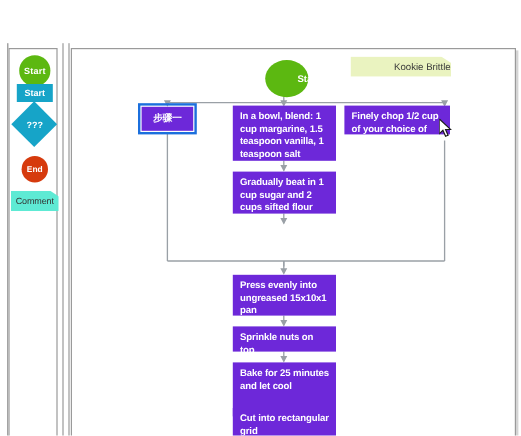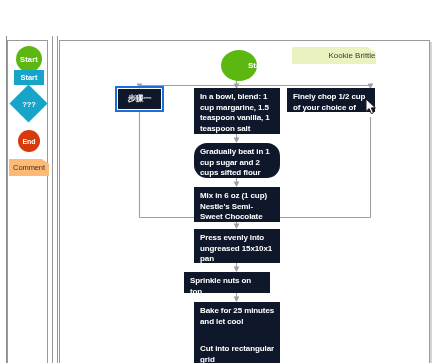--- a/index.html
+++ b/index.html
@@ -118,21 +118,21 @@
     background: #d63a0d;
     display: flex; align-items: center; justify-content: center;
   }
   .pal-end span {
     color: #ffffff; font-size: 7px; font-weight: bold;
   }
   .pal-comment {
     position: absolute;
     left: 1px; top: 118px;
     width: 40px; height: 17px;
-    background: #fdba74;
+    background: #5eead4;
     display: flex; align-items: center; justify-content: center;
     clip-path: polygon(0 0, 82% 0, 100% 28%, 100% 100%, 0 100%);
   }
   .pal-comment span {
     color: #333333; font-size: 7.5px;
     letter-spacing: -0.1px;
   }
 
   
   .fc {
@@ -148,21 +148,21 @@
     width: 371px; height: 352px;
   }
 
   .node {
     position: absolute;
     box-sizing: border-box;
     padding-left: 36px;
   }
 
   .node-step {
-    background: #0f172a;
+    background: #6d28d9;
     color: #ffffff;
     font-size: 8px;
     font-weight: bold;
     line-height: 10.5px;
     padding: 4px 5px 4px 6px;
     letter-spacing: -0.1px;
   }
 
   .node-start {
     border-radius: 50%;
@@ -303,33 +303,30 @@
       </div>
 
       <div class="node node-step" style="left:134px; top:47px; width:86px; height:46px;">
         <span>In a bowl, blend: 1 cup margarine, 1.5 teaspoon vanilla, 1 teaspoon salt</span>
       </div>
 
       <div class="node node-step" style="left:227px; top:47px; width:88px; height:24px;">
         <span>Finely chop 1/2 cup of your choice of nuts</span>
       </div>
 
-      <div class="node node-step" style="left:134px; top:102px; width:86px; height:35px;border-radius:13px;">
+      <div class="node node-step" style="left:134px; top:102px; width:86px; height:35px;">
         <span>Gradually beat in 1 cup sugar and 2 cups sifted flour</span>
       </div>
 
-      <div class="node node-step" style="left:134px; top:146px; width:86px; height:35px;">
-        <span>Mix in 6 oz (1 cup) Nestle's Semi-Sweet Chocolate Morsels</span>
-      </div>
 
       <div class="node node-step" style="left:134px; top:188px; width:86px; height:34px;">
         <span>Press evenly into ungreased 15x10x1 pan</span>
       </div>
 
-      <div class="node node-step" style="left:124px; top:231px; width:86px; height:21px;">
+      <div class="node node-step" style="left:134px; top:231px; width:86px; height:21px;">
         <span>Sprinkle nuts on top</span>
       </div>
 
       <div class="node node-step" style="left:134px; top:261px; width:86px; height:45px;">
         <span>Bake for 25 minutes and let cool</span>
       </div>
 
       <div class="node node-step" style="left:134px; top:299px; width:86px; height:25px;">
         <span>Cut into rectangular grid</span>
       </div>

